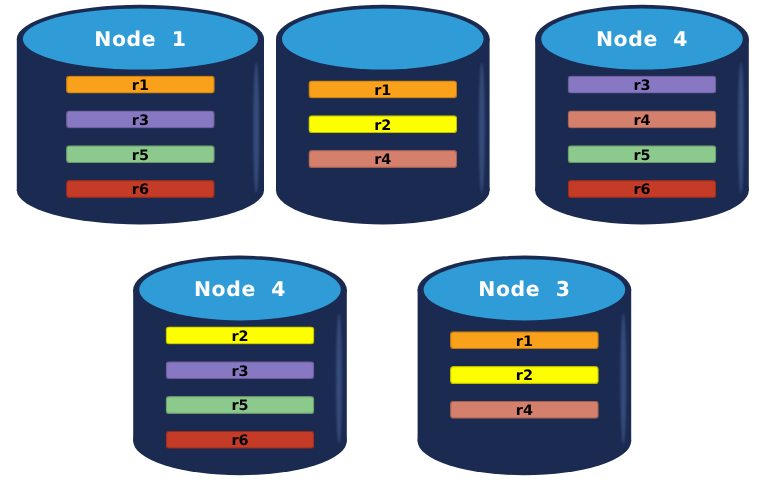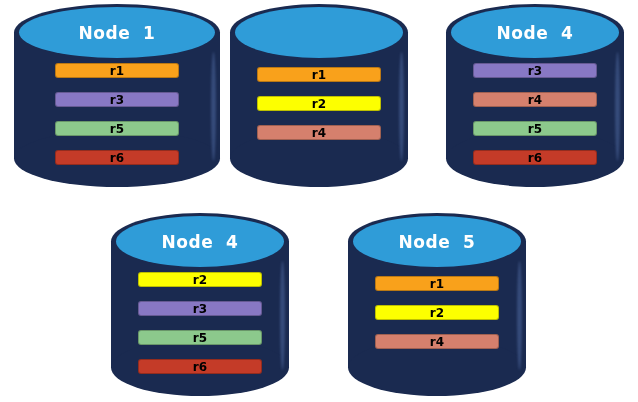--- a/index.html
+++ b/index.html
@@ -187,21 +187,21 @@
         <div class="bar" style="background: rgb(196, 59, 40);">
           <span>r6</span>
         </div>
       </div>
     </div>
     <div class="node" id="node-5">
       <div class="cyl-top"></div>
       <div class="cyl-body"></div>
       <div class="cyl-bottom"></div>
       <div class="cyl-face"></div>
-      <div class="node-title">Node  5</div>
+      <div class="node-title">Node  3</div>
       <div class="bars three">
         <div class="bar" style="background: rgb(249, 161, 27);">
           <span>r1</span>
         </div>
         <div class="bar" style="background: rgb(253, 255, 0);">
           <span>r2</span>
         </div>
         <div class="bar" style="background: rgb(213, 128, 109);">
           <span>r4</span>
         </div>

